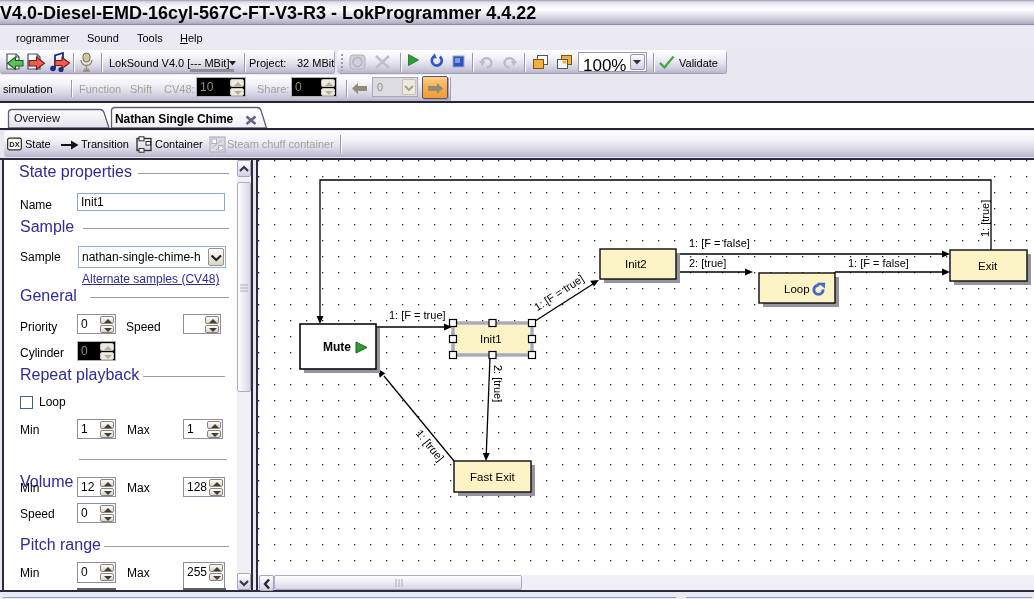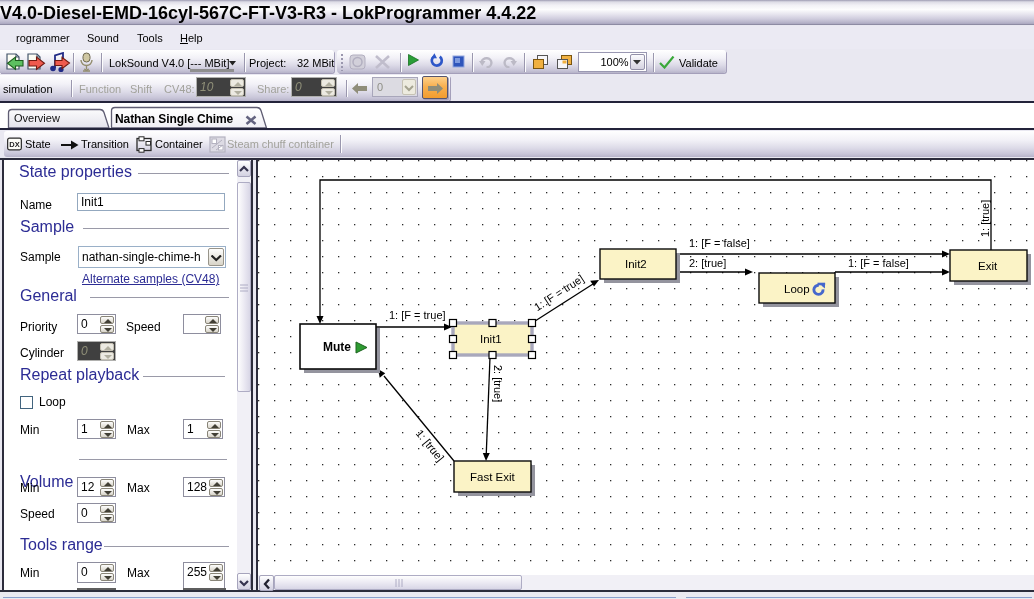--- a/index.html
+++ b/index.html
@@ -45,21 +45,21 @@
 .rule { position:absolute; height:1px; background:#9a9aa8; }
 .lbl { position:absolute; font-size:12px; color:#000; white-space:nowrap; }
 .inp { position:absolute; background:#fff; border:1px solid #93a8bf; font-size:12px; padding:1px 0 0 3px; }
 .spin { position:absolute; width:38px; height:20px; background:#fff; border:1px solid #8e8e9e; font-size:12px; }
 .spin .v { position:absolute; left:3px; top:2px; }
 .spbtn { position:absolute; right:1px; width:14px; height:8px; border:1px solid #898578; border-radius:2px;
   background:linear-gradient(180deg,#fdfdfc,#d9d5ca); }
 .spbtn.up { top:1px; } .spbtn.dn { top:10px; }
 .tri-u { position:absolute; left:3px; top:2px; width:0; height:0; border-left:4px solid transparent; border-right:4px solid transparent; border-bottom:4px solid #413f35; }
 .tri-d { position:absolute; left:3px; top:2px; width:0; height:0; border-left:4px solid transparent; border-right:4px solid transparent; border-top:4px solid #413f35; }
-.spin.dis { background:#404040; border-color:#b0b0ae;font-style:italic; }
+.spin.dis { background:#000000; border-color:#b0b0ae; }
 .spin.dis .v { color:#8f8f78; }
 .spin.dis .spbtn { background:#eceae2; border-color:#c4c0b2; }
 .spin.dis .tri-u { border-bottom-color:#b1afa0; }
 .spin.dis .tri-d { border-top-color:#b1afa0; }
 .link { position:absolute; font-size:12px; color:#2c2c94; text-decoration:underline; white-space:nowrap; }
 
 
 .sb-track { position:absolute; background:#f1f0f6; }
 .sb-btn { position:absolute; border:1px solid #a6a4bc; border-radius:2px;
   background:linear-gradient(180deg,#ffffff,#e8e7f0 50%,#d4d2e2); color:#484663;
@@ -167,21 +167,21 @@
       <rect x="1.5" y="5.5" width="10" height="9" fill="#f0b040" stroke="#7a5510"></rect>
     </svg>
 
     <svg class="ticon" style="left:556px;top:5px" width="18" height="17" viewBox="0 0 18 17">
       <rect x="5.5" y="1.5" width="10" height="9" fill="#f0b040" stroke="#7a5510"></rect>
       <rect x="1.5" y="5.5" width="10" height="9" fill="#f6f6fa" stroke="#555"></rect>
       <rect x="6.5" y="6.5" width="4" height="3" fill="#f0b040"></rect>
     </svg>
 
     <div class="ticon" style="left:578px;top:3px;width:69px;height:20px;background:#fff;border:1px solid #9a98b2;">
-      <div style="font-size:11px;padding:3px 0 0 4px;text-align:center;">100%</div>
+      <div style="font-size:17px;padding:3px 0 0 4px;">100%</div>
       <div style="position:absolute;right:1px;top:1px;width:15px;height:16px;border:1px solid #9390a8;border-radius:2px;background:linear-gradient(180deg,#fbfbfd,#d5d2e0);">
         <svg width="9" height="5" style="position:absolute;left:2px;top:5px">
             <path d="M0 0 h8 l-4 4.5 z" fill="#333"></path>
           </svg>
       </div>
     </div>
     <div class="sep" style="left:653px;top:4px;height:19px;"></div>
 
     <svg class="ticon" style="left:659px;top:7px" width="16" height="13">
         <path d="M1 7 l4.5 4.5 9 -11" fill="none" stroke="#3aa83a" stroke-width="2.2"></path>
@@ -396,21 +396,21 @@
     <div class="lbl" style="left:16px;top:347px;">Speed</div>
     <div class="spin" style="left:73px;top:343px;width:39px;">
       <span class="v">0</span>
         <span class="spbtn up">
           <span class="tri-u"></span>
         </span>
         <span class="spbtn dn">
           <span class="tri-d"></span>
         </span>
     </div>
-    <div class="hdr" style="left:16px;top:376px;">Tools range</div>
+    <div class="hdr" style="left:16px;top:376px;">Pitch range</div>
     <div class="rule" style="left:100px;top:386px;width:125px;"></div>
     <div class="lbl" style="left:16px;top:406px;">Min</div>
     <div class="spin" style="left:73px;top:402px;width:39px;height:21px;">
       <span class="v">0</span>
         <span class="spbtn up">
           <span class="tri-u"></span>
         </span>
         <span class="spbtn dn">
           <span class="tri-d"></span>
         </span>

